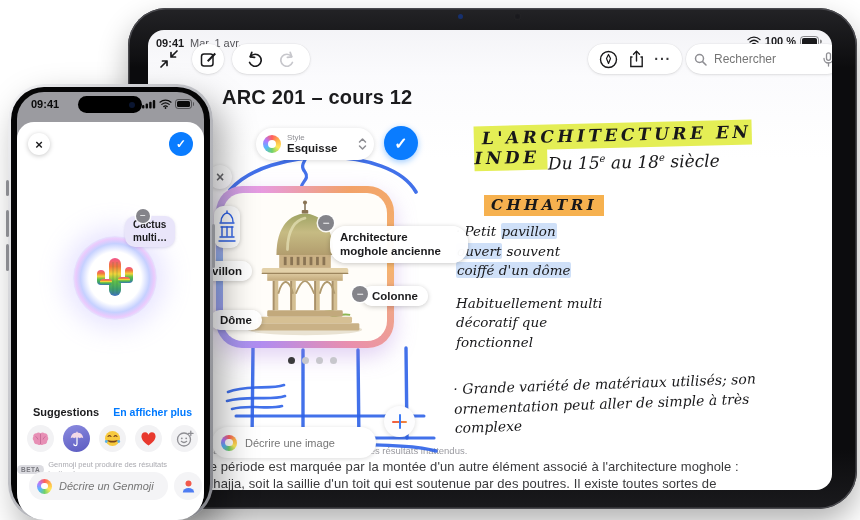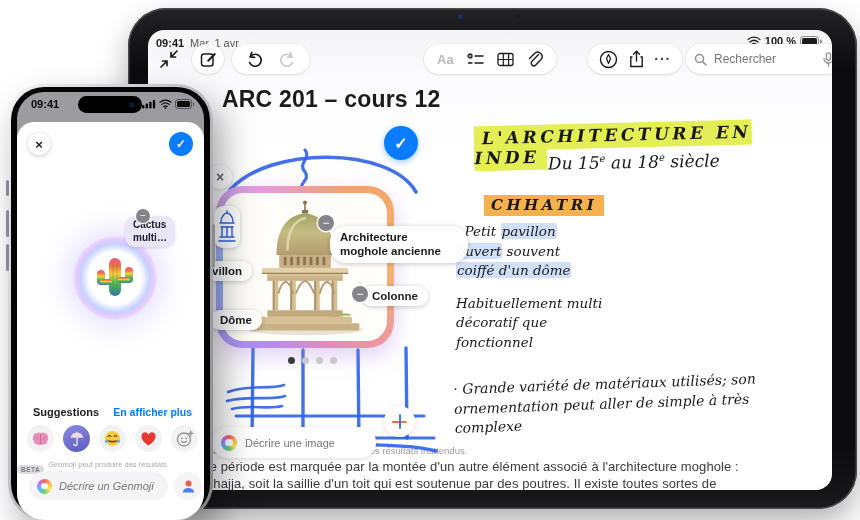--- a/index.html
+++ b/index.html
@@ -18,21 +18,21 @@
   .sb-batt-label{font-size:11px;font-weight:600;}
   .pill{position:absolute;background:#fff;border-radius:16px;box-shadow:0 0 0 .5px rgba(0,0,0,.05),0 1px 3px rgba(0,0,0,.10);
         display:flex;align-items:center;justify-content:space-evenly;}
   .icon{display:inline-flex;align-items:center;justify-content:center;}
   .aa{font-size:13px;color:#b9b9bf;font-weight:600;}
   .ellipsis{font-size:14px;font-weight:800;color:#3a3a3c;letter-spacing:1px;line-height:1;}
   .searchpill{position:absolute;left:538px;top:14px;width:140px;height:30px;border-radius:15px;background:#fff;
         box-shadow:0 0 0 .5px rgba(0,0,0,.05),0 1px 3px rgba(0,0,0,.10);display:flex;align-items:center;padding:0 8px;gap:5px;}
   .searchpill input{flex:1;border:0;outline:0;background:transparent;font-size:12px;color:#8e8e93;
         font-family:"Liberation Sans",sans-serif;min-width:0;}
-  .note-title{position:absolute;left:74px;top:56px;font-size:23px;font-weight:800;letter-spacing:.2px;}
+  .note-title{position:absolute;left:74px;top:56px;font-size:20px;font-weight:800;letter-spacing:.2px;}
   
   .hand{font-family:"DejaVu Serif",serif;font-style:italic;color:#18181a;}
   .h-heading{position:absolute;left:326px;top:94px;transform:rotate(-1.4deg);font-size:17px;letter-spacing:3.5px;font-weight:600;}
   .h-heading span{background:#e4ee55;padding:2px 8px 3px 8px;}
   .h-sub{position:absolute;left:400px;top:122px;font-size:17px;transform:rotate(-1deg);}
   .h-sub sup{font-size:10px;}
   .h-chhatri{position:absolute;left:336px;top:166px;font-size:15px;letter-spacing:3.5px;font-weight:600;}
   .h-chhatri span{background:#f6b14f;padding:1px 7px 2px 7px;}
   .h-col{position:absolute;font-size:13.5px;line-height:1.45;}
   .hl{background:#cfe0f8;border-radius:2px;padding:0 1px;}
@@ -165,45 +165,20 @@
             </svg>
         </span>
         <span class="icon">
           <svg width="18" height="16" viewBox="0 0 18 16">
               <path d="M13.5 5.5 A6 6 0 1 0 14.4 11.5" fill="none" stroke="#c7c7cc" stroke-width="1.7" stroke-linecap="round"></path>
               <path d="M12.2 1.4 L13.8 5.8 L9.4 6.4" fill="none" stroke="#c7c7cc" stroke-width="1.7" stroke-linecap="round" stroke-linejoin="round"></path>
             </svg>
         </span>
       </div>
 
-      <div class="pill" style="left:276px;top:14px;width:132px;height:30px;">
-        <span class="aa">Aa</span>
-        <span class="icon">
-          <svg width="17" height="15" viewBox="0 0 17 15">
-              <circle cx="3" cy="4" r="2" fill="none" stroke="#1b1b1d" stroke-width="1.3"></circle>
-              <circle cx="3" cy="4" r=".8" fill="#1b1b1d"></circle>
-              <line x1="8" y1="4" x2="16" y2="4" stroke="#1b1b1d" stroke-width="1.4" stroke-linecap="round"></line>
-              <line x1="8" y1="11" x2="16" y2="11" stroke="#1b1b1d" stroke-width="1.4" stroke-linecap="round"></line>
-              <line x1="1.5" y1="11" x2="5" y2="11" stroke="#1b1b1d" stroke-width="1.4" stroke-linecap="round"></line>
-            </svg>
-        </span>
-        <span class="icon">
-          <svg width="17" height="15" viewBox="0 0 17 15">
-              <rect x="1" y="1.5" width="15" height="12" rx="2" fill="none" stroke="#1b1b1d" stroke-width="1.3"></rect>
-              <line x1="1" y1="7.5" x2="16" y2="7.5" stroke="#1b1b1d" stroke-width="1.2"></line>
-              <line x1="6.3" y1="1.5" x2="6.3" y2="13.5" stroke="#1b1b1d" stroke-width="1.2"></line>
-              <line x1="11.6" y1="1.5" x2="11.6" y2="13.5" stroke="#1b1b1d" stroke-width="1.2"></line>
-            </svg>
-        </span>
-        <span class="icon">
-          <svg width="16" height="17" viewBox="0 0 16 17">
-              <path d="M11.5 3.5 L5 10.3 a2.6 2.6 0 0 0 3.7 3.7 L14 8.5 a4.4 4.4 0 0 0 -6.2 -6.2 L2.5 7.6" fill="none" stroke="#1b1b1d" stroke-width="1.4" stroke-linecap="round"></path>
-            </svg>
-        </span>
-      </div>
       <div class="pill" style="left:440px;top:14px;width:94px;height:30px;">
         <span class="icon">
           <svg width="19" height="19" viewBox="0 0 19 19">
               <circle cx="9.5" cy="9.5" r="8" fill="none" stroke="#1b1b1d" stroke-width="1.4"></circle>
               <path d="M9.5 4.5 L11.5 8.5 L9.5 13.5 L7.5 8.5 Z" fill="none" stroke="#1b1b1d" stroke-width="1.2" stroke-linejoin="round"></path>
             </svg>
         </span>
         <span class="icon">
           <svg width="15" height="18" viewBox="0 0 15 18">
               <path d="M3 7 H1.8 V16.5 H13.2 V7 H12" fill="none" stroke="#1b1b1d" stroke-width="1.4" stroke-linecap="round"></path>
@@ -258,20 +233,32 @@
           <path d="M198 228 L199 318" stroke-width="3.4"></path>
           <path d="M28 296 H 216" stroke-width="3"></path>
           <path d="M18 318 H 226" stroke-width="3.2"></path>
           <path d="M15 332 C 62 322 198 322 228 331" stroke-width="3.4"></path>
           <path d="M20 272 c 20 -8 42 -2 56 -7 M19 281 c 22 -6 44 0 58 -5 M24 289 c 18 -5 36 1 50 -3" stroke-width="2.6"></path>
           <path d="M118 330 l 32 -13 M128 333 l 33 -12 M140 334 l 26 -9" stroke-width="2.4"></path>
         </g>
       </svg>
 
       <div class="iw-close">×</div>
+      <div class="iw-style">
+        <span class="swirl" style="width:18px;height:18px;"></span>
+        <span class="lab">
+          <span class="s1">Style</span>
+          <span class="s2">Esquisse</span>
+        </span>
+        <span class="icon">
+          <svg width="9" height="14" viewBox="0 0 9 14">
+              <path d="M1.5 5 L4.5 2 L7.5 5 M1.5 9 L4.5 12 L7.5 9" fill="none" stroke="#8e8e93" stroke-width="1.5" stroke-linecap="round" stroke-linejoin="round"></path>
+            </svg>
+        </span>
+      </div>
       <div class="iw-check">✓</div>
 
       <div class="iw-card">
         <div class="iw-img">
           <svg width="164" height="148" viewBox="0 0 178 150">
             <defs>
               <linearGradient id="domeG" x1="0" y1="0" x2="0" y2="1">
                 <stop offset="0" stop-color="#9fa464"></stop>
                   <stop offset=".45" stop-color="#c6bb83"></stop>
                   <stop offset="1" stop-color="#b29d6e"></stop>

